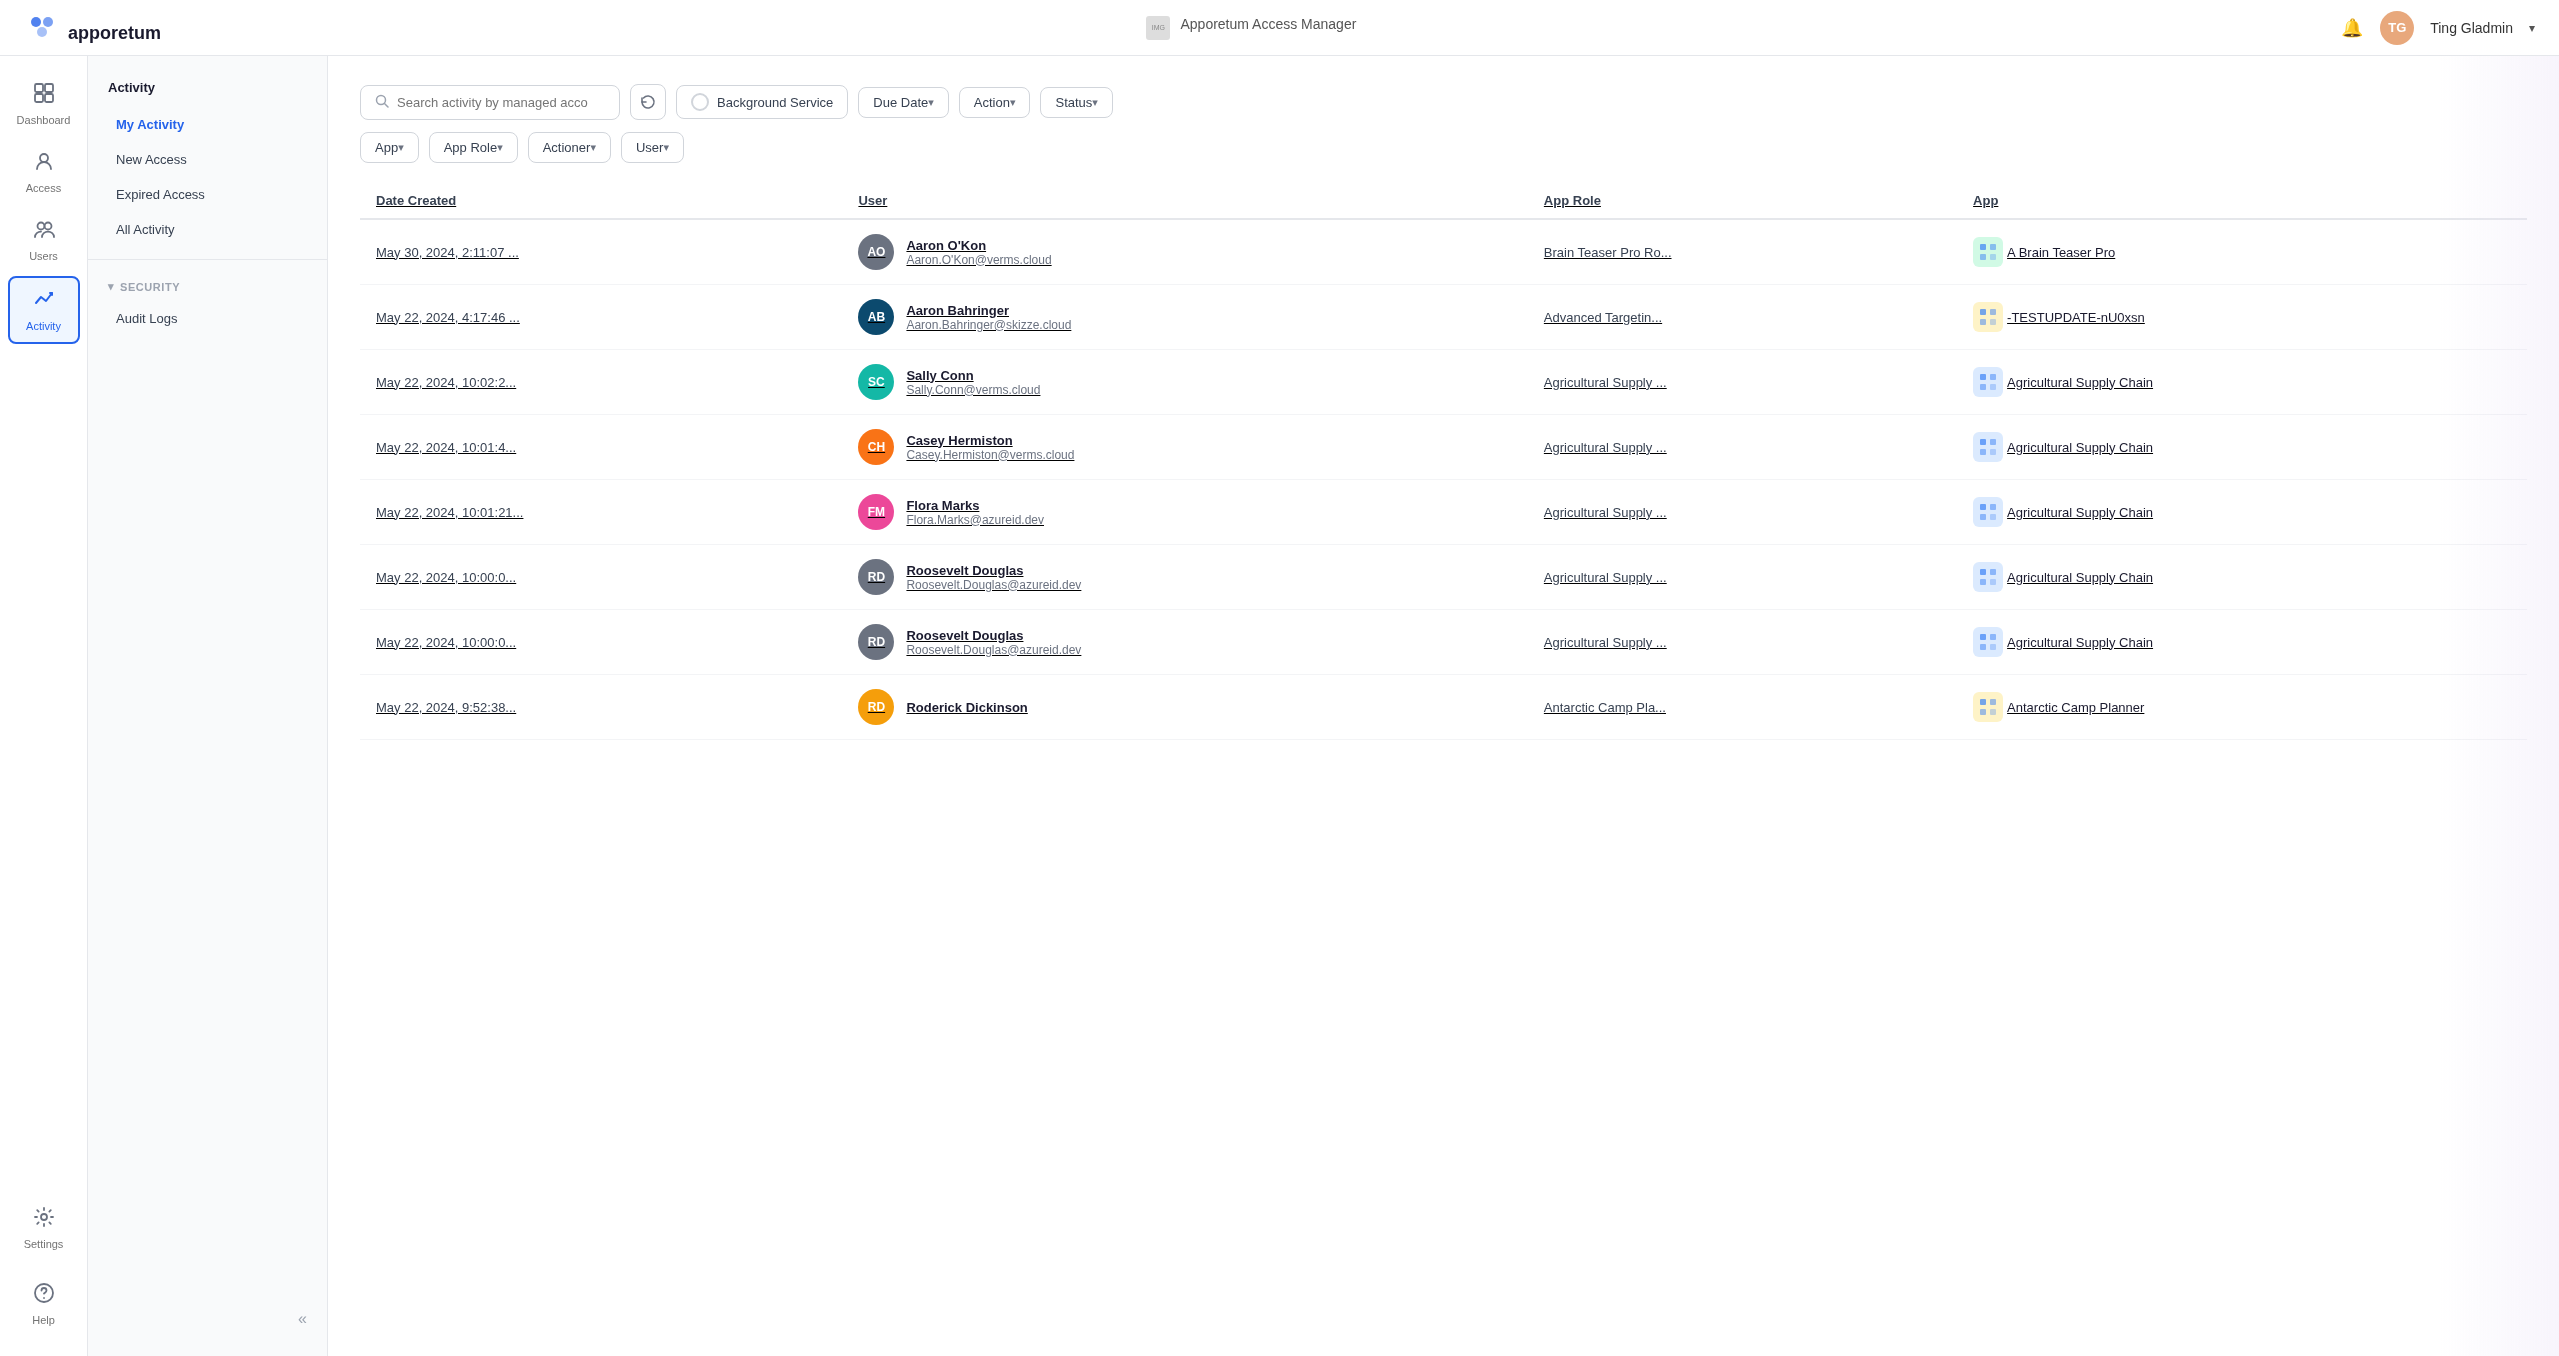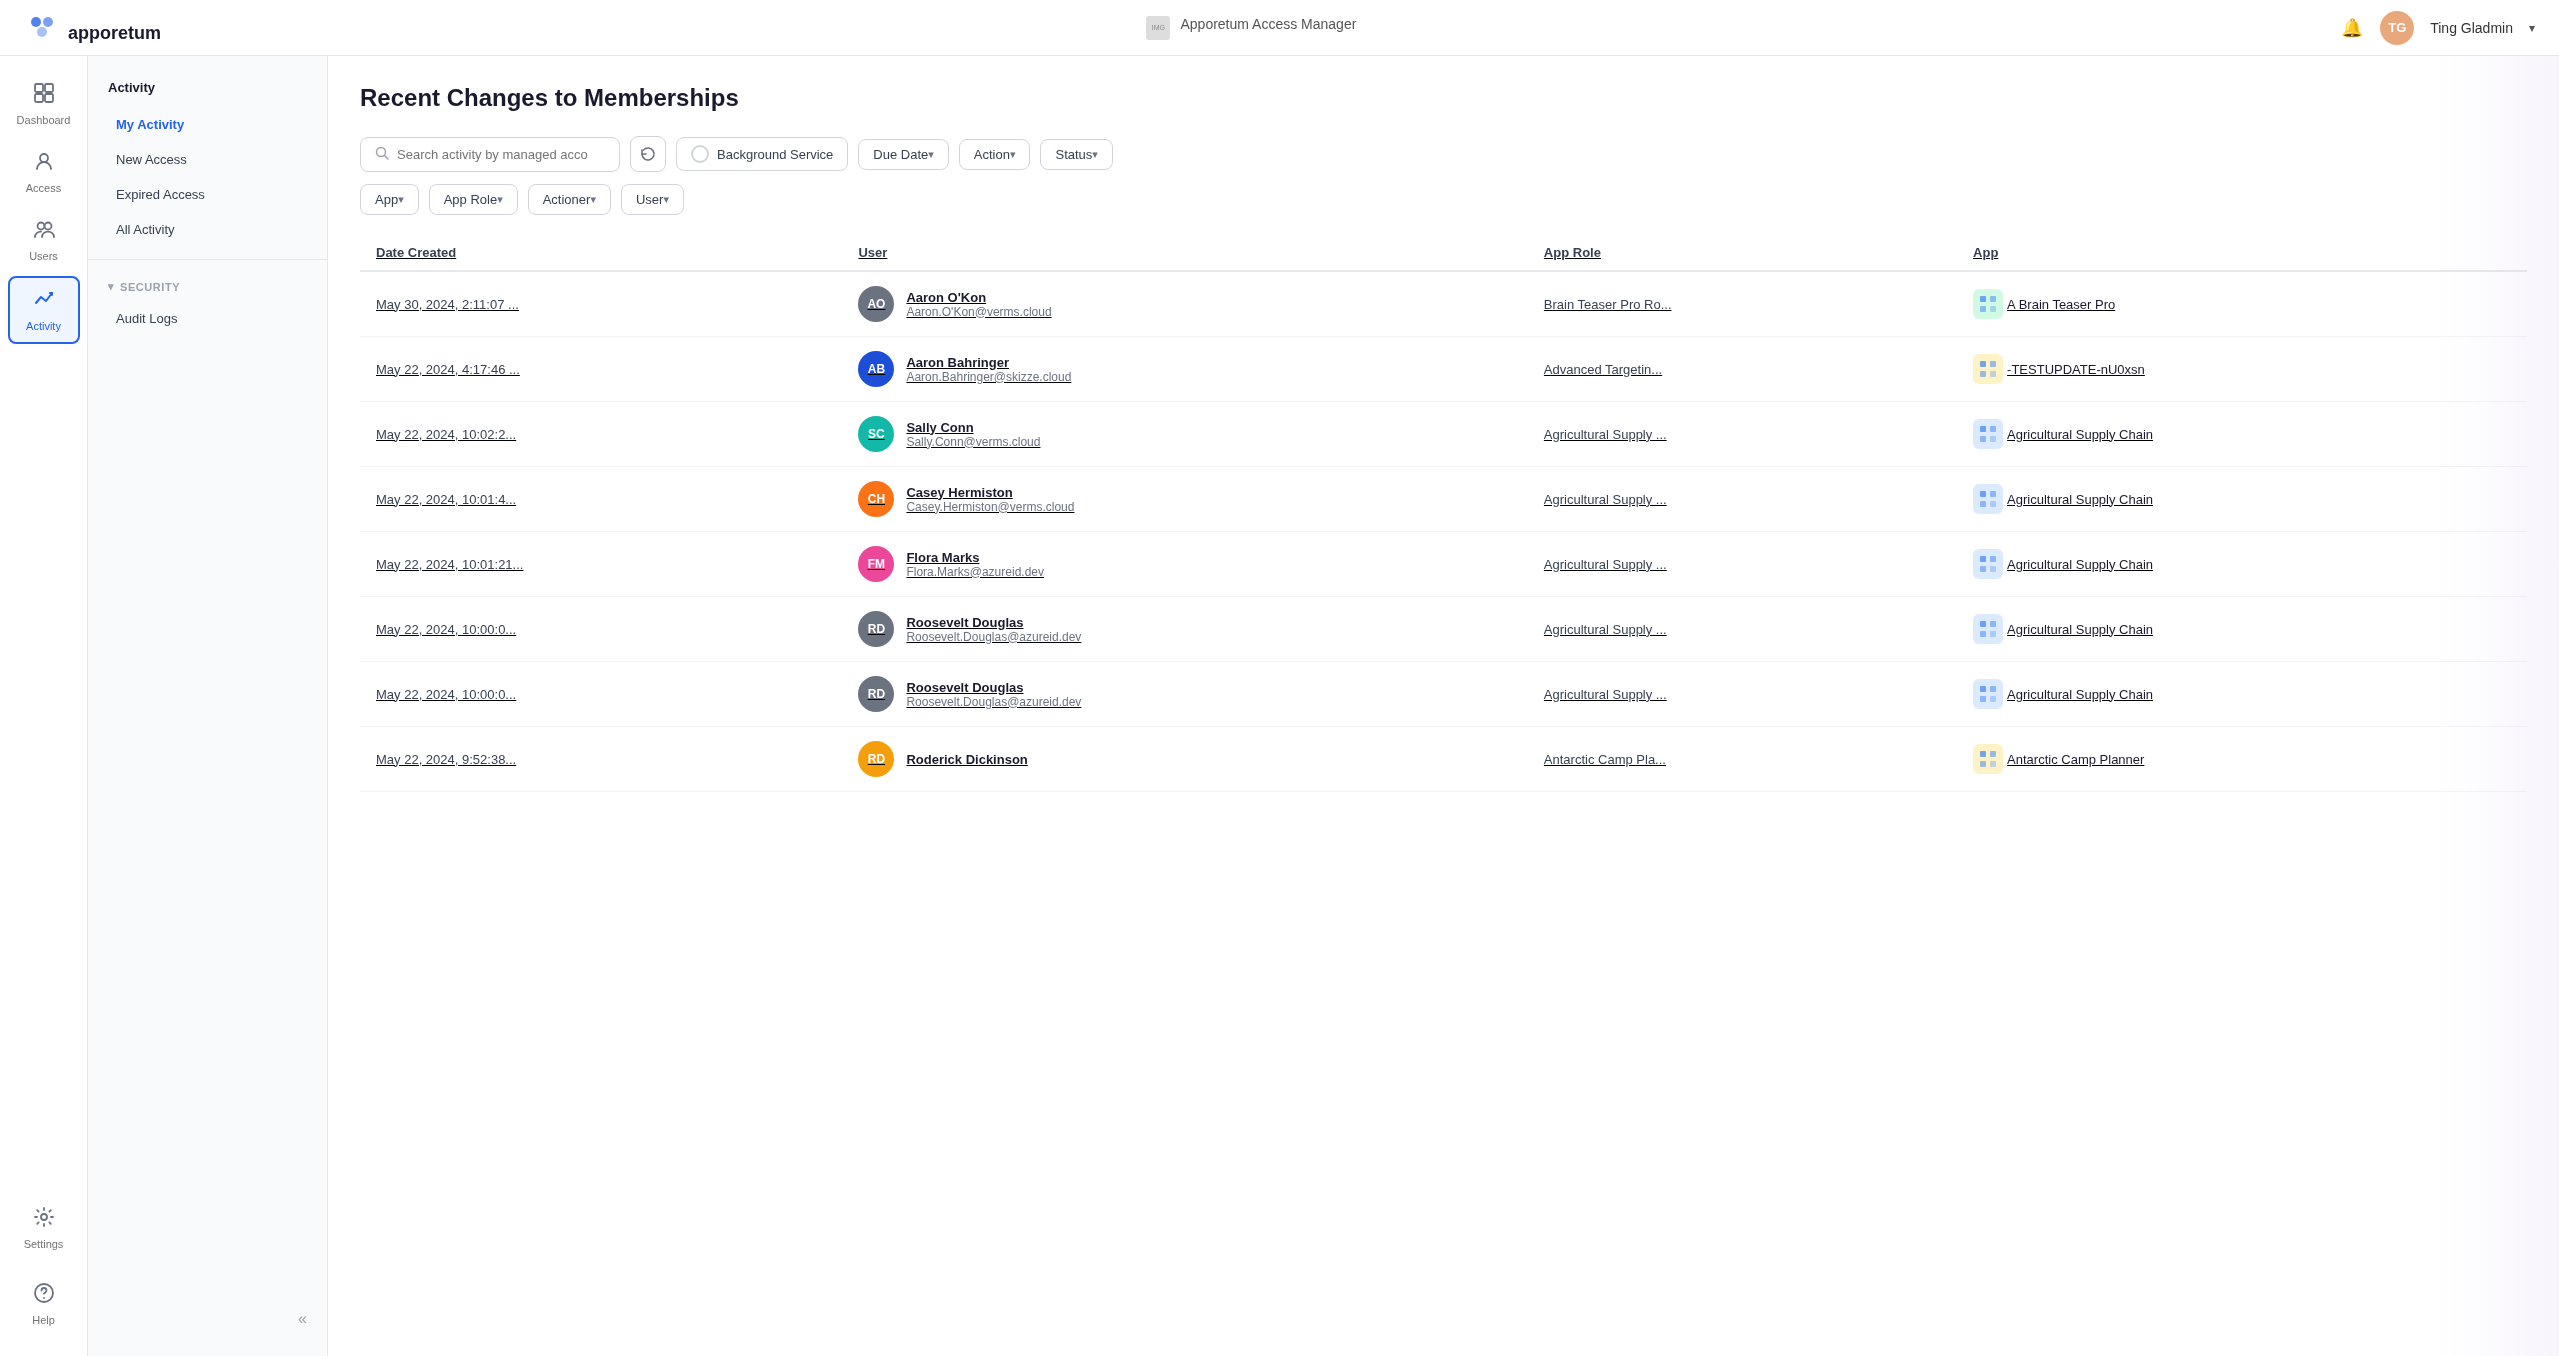--- a/index.html
+++ b/index.html
@@ -231,21 +231,20 @@
       <span>▾</span>
       <span>SECURITY</span>
     </div>
     <div class="sidebar-menu-item">Audit Logs</div>
 
     <div style="flex:1"></div>
     <div class="collapse-btn">«</div>
   </div>
 
   <main class="main-content">
-    <h1 class="page-title">Recent Changes to Memberships</h1>
 
     <div class="filters-row">
       <div class="search-box">
         <span class="search-icon">
           <svg width="14" height="14" viewBox="0 0 14 14" fill="none">
             <circle cx="6" cy="6" r="4.5" stroke="#9ca3af" stroke-width="1.5"></circle>
             <line x1="9.5" y1="9.5" x2="13" y2="13" stroke="#9ca3af" stroke-width="1.5" stroke-linecap="round"></line>
           </svg>
         </span>
         <input type="text" placeholder="Search activity by managed acco" style="">
@@ -326,21 +325,21 @@
     </svg>
                 </div>
           <span class="app-name">A Brain Teaser Pro</span>
         </div>
       </td>
     </tr>
           <tr style="cursor: pointer;">
       <td class="date-cell">May 22, 2024, 4:17:46 ...</td>
       <td>
         <div class="user-cell">
-          <div class="user-avatar-sm" style="background:#1d4ed8">AB</div>
+          <div class="user-avatar-sm" style="background:#0c4a6e">AB</div>
           <div>
             <div class="user-name-main">Aaron Bahringer</div>
             <div class="user-email">Aaron.Bahringer@skizze.cloud</div>
           </div>
         </div>
       </td>
       <td>Advanced Targetin...</td>
       <td>
         <div class="app-cell">
           <div class="app-icon" style="background:#fef3c7">

